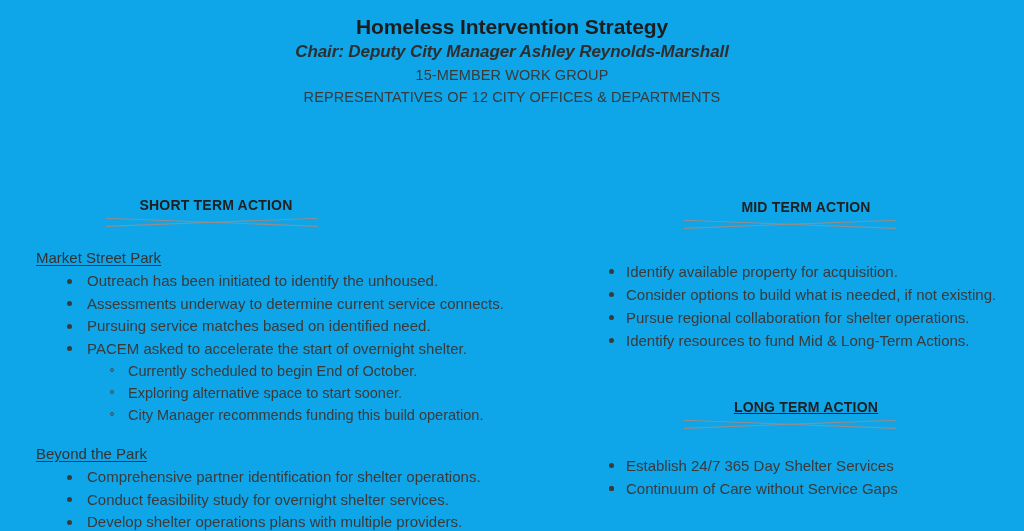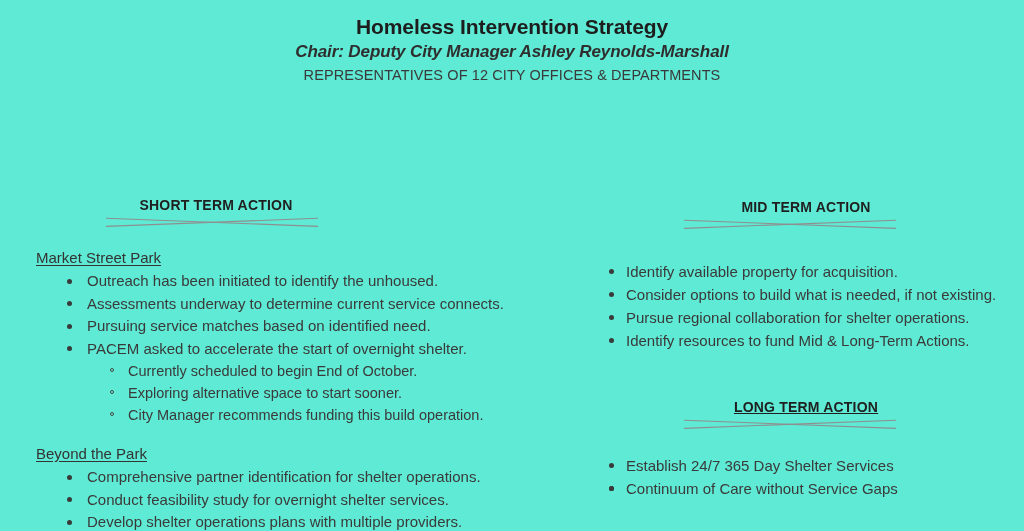--- a/index.html
+++ b/index.html
@@ -12,21 +12,21 @@
     height: 531px;
     overflow: hidden;
     font-family: "Liberation Sans", sans-serif;
     color: #3a3a3a;
     -webkit-font-smoothing: antialiased;
   }
   .page {
     position: relative;
     width: 1024px;
     height: 531px;
-    background: #5eead4;
+    background: #0ea5e9;
   }
 
   
   .header {
     position: absolute;
     top: 14px;
     left: 0;
     width: 1024px;
     text-align: center;
   }
@@ -156,20 +156,21 @@
   .block-gap { height: 46px; }
 </style>
 </head>
 <body>
 
 <div class="page">
 
   <div class="header">
     <div class="doc-title">Homeless Intervention Strategy</div>
     <div class="doc-chair">Chair: Deputy City Manager Ashley Reynolds-Marshall</div>
+    <div class="doc-sub">15-MEMBER WORK GROUP</div>
     <div class="doc-sub">REPRESENTATIVES OF 12 CITY OFFICES &amp; DEPARTMENTS</div>
   </div>
 
   <div class="col-left">
 
     <div class="section-head head-left">SHORT TERM ACTION</div>
 
     <svg class="bowtie bowtie-l" viewBox="0 0 212 14" preserveAspectRatio="none">
       <line x1="0" y1="2.2" x2="212" y2="10.4" stroke="#8f8f8f" stroke-width="1.1"></line>
       <line x1="0" y1="10.4" x2="212" y2="2.2" stroke="#8f8f8f" stroke-width="1.1"></line>

